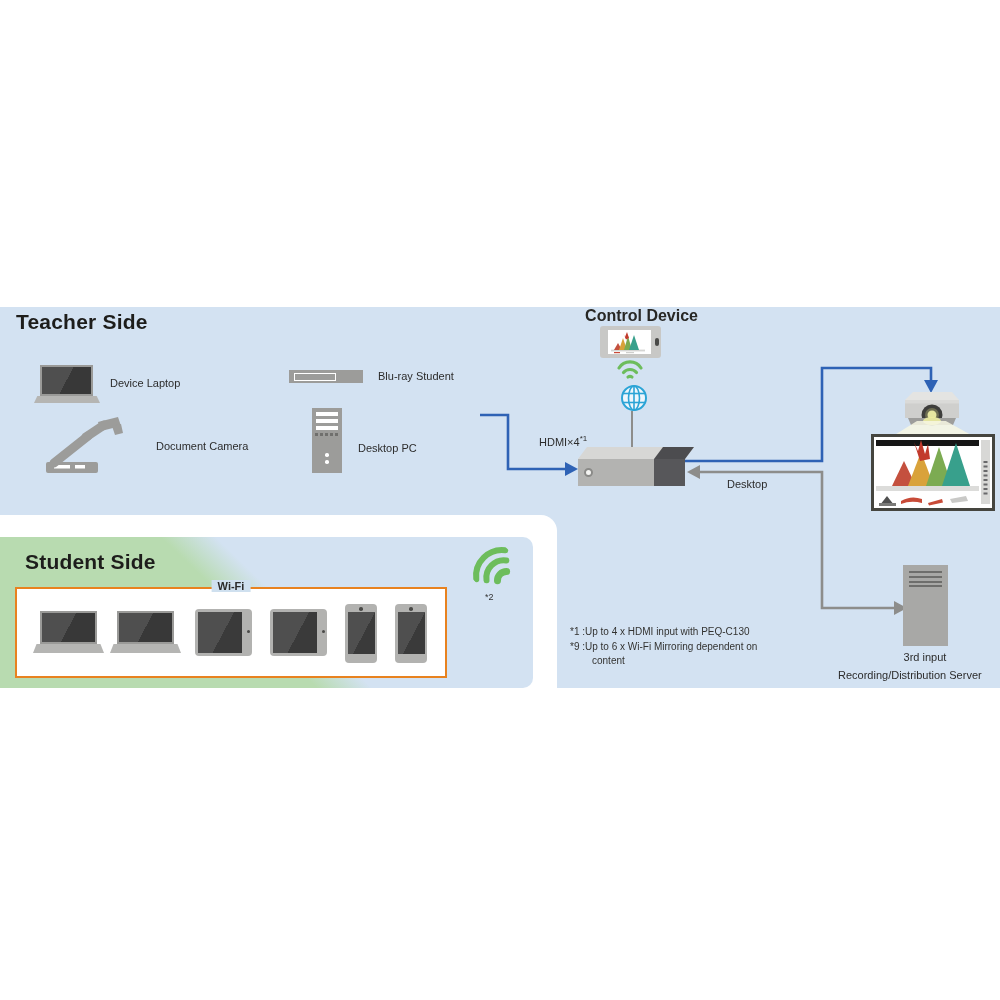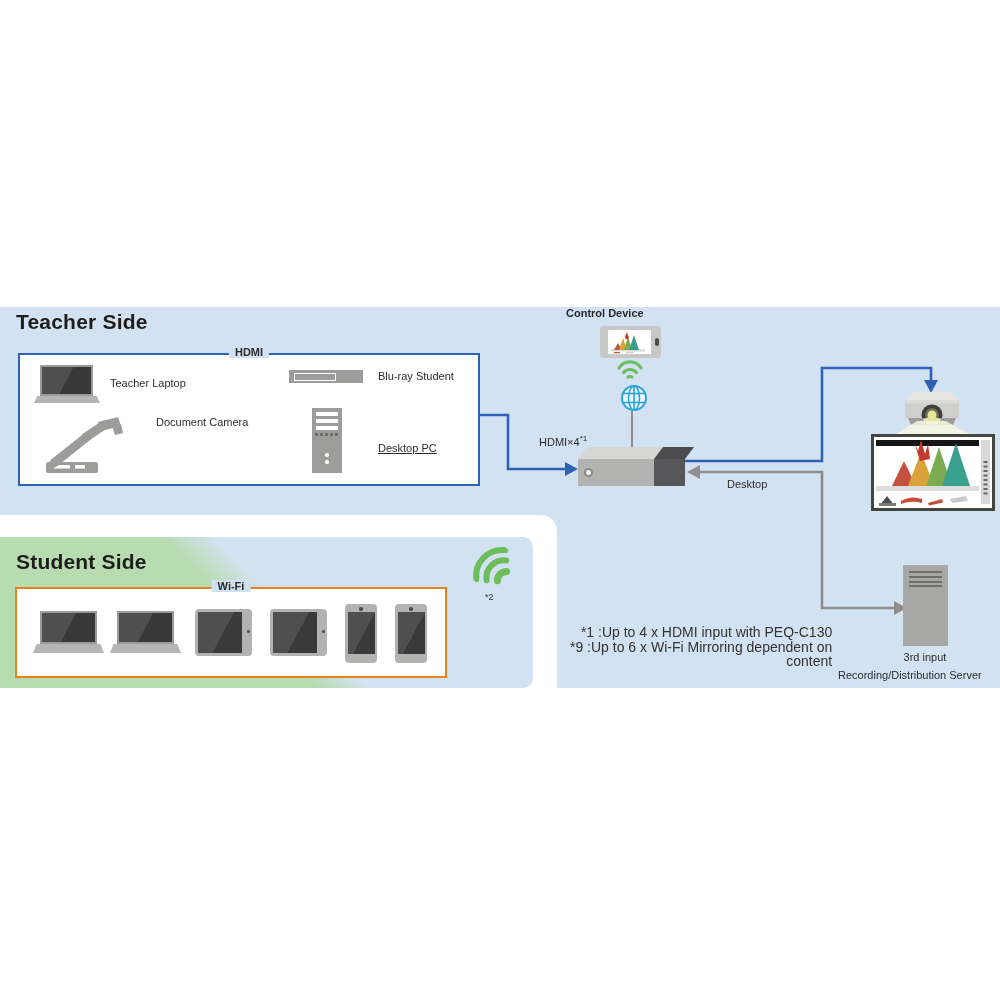--- a/index.html
+++ b/index.html
@@ -11,21 +11,21 @@
     --icon:#9c9c9a;
     --ink:#272725;
   }
   html,body{margin:0;padding:0;background:#fff;}
   body{font-family:"Liberation Sans", sans-serif;color:var(--ink);}
   .canvas{position:relative;width:1000px;height:780px;background:#fff;overflow:hidden;}
   .abs{position:absolute;}
   .title{font-size:21px;font-weight:600;letter-spacing:0.2px;color:#1d1d1b;}
   .lbl{font-size:11px;color:#2c2c2c;white-space:nowrap;}
   .bus-lbl{font-size:11px;font-weight:700;color:#2b2b2b;padding:0 6px;white-space:nowrap;}
-  .note{font-size:14px;line-height:14.5px;color:#333331;white-space:nowrap;text-align:right;}
+  .note{font-size:10px;line-height:14.5px;color:#333331;white-space:nowrap;}
   .sup{font-size:8px;position:relative;top:-5px;}
   
   .io-box{background:#fff;border:2px solid var(--line-blue);}
   .wifi-box{background:#fff;border:2px solid var(--orange);}
   .bus-tag{position:absolute;top:-9px;left:50%;transform:translateX(-50%);}
   
   .lap-screen{position:absolute;border:2px solid #9a9a98;background:linear-gradient(118deg,#4f4f4f 50%,#383838 50%);}
   .lap-base{position:absolute;background:#b5b5b3;clip-path:polygon(5% 0,95% 0,100% 100%,0 100%);}
   
   .slab{position:absolute;background:#b2b2b0;border-radius:4px;}
@@ -61,61 +61,58 @@
     <path d="M685,461 H822 V368 H931 V380" fill="none" stroke="#2e62b5" stroke-width="2.6"></path>
     <polygon points="924,380 938,380 931,393" fill="#2e62b5"></polygon>
     <path d="M700,472 H822 V608 H894" fill="none" stroke="#8d8d8b" stroke-width="2.6"></path>
     <polygon points="700,465 700,479 687,472" fill="#8d8d8b"></polygon>
     <polygon points="894,601 894,615 907,608" fill="#8d8d8b"></polygon>
     <line x1="632" y1="411" x2="632" y2="448" stroke="#8d8d8b" stroke-width="2"></line>
   </svg>
 
   <div class="abs title" style="left:16px;top:310px;">Teacher Side</div>
 
-  <div class="abs io-box" style="left:18px;top:353px;width:458px;height:129px;">
-    <span class="bus-tag bus-lbl" style="background:var(--blue-panel);">HDMI</span>
-  </div>
 
   <div class="abs" style="left:34px;top:363px;width:66px;height:40px;">
     <div class="lap-screen" style="left:6px;top:2px;width:49px;height:27px;"></div>
     <div class="lap-base" style="left:0;top:33px;width:66px;height:7px;"></div>
   </div>
-  <div class="abs lbl" style="left:110px;top:377px;">Teacher Laptop</div>
+  <div class="abs lbl" style="left:110px;top:377px;">Device Laptop</div>
 
   <svg class="abs" style="left:42px;top:414px;" width="82" height="62" viewBox="0 0 82 62">
     <rect x="4" y="48" width="52" height="11" rx="2" fill="#9c9c9a"></rect>
     <rect x="12" y="51" width="16" height="3.5" fill="#fff"></rect>
     <rect x="33" y="51" width="10" height="3.5" fill="#fff"></rect>
     <path d="M12,49 L46,22" stroke="#9c9c9a" stroke-width="9" stroke-linecap="round" fill="none"></path>
     <path d="M44,23 L62,11" stroke="#9c9c9a" stroke-width="9" stroke-linecap="round" fill="none"></path>
     <polygon points="56,8 76,3 79,12 59,17" fill="#9c9c9a"></polygon>
     <polygon points="70,12 79,10 81,19 73,21" fill="#9c9c9a"></polygon>
   </svg>
-  <div class="abs lbl" style="left:110px;top:416px;padding-left:46px;">Document Camera</div>
+  <div class="abs lbl" style="left:110px;top:440px;padding-left:46px;">Document Camera</div>
 
   <div class="deck" style="left:289px;top:370px;width:74px;height:13px;">
     <div class="tray"></div>
   </div>
   <div class="abs lbl" style="left:378px;top:370px;">Blu-ray Student</div>
 
   <div class="tower" style="left:312px;top:408px;width:30px;height:65px;">
     <div class="slot" style="top:4px;"></div>
     <div class="slot" style="top:11px;"></div>
     <div class="slot" style="top:18px;"></div>
     <div class="dash" style="top:25px;"></div>
     <div class="dot" style="left:13px;top:45px;width:3.5px;height:3.5px;background:#fff;"></div>
     <div class="dot" style="left:13px;top:52px;width:3.5px;height:3.5px;background:#fff;"></div>
   </div>
-  <div class="abs lbl" style="left:378px;top:442px;text-decoration:underline;">Desktop PC</div>
+  <div class="abs lbl" style="left:358px;top:442px;">Desktop PC</div>
 
   <div class="abs lbl" style="left:539px;top:436px;">
     <span>HDMI×4</span><span class="sup">*1</span>
   </div>
 
-  <div class="abs" style="left:566px;top:307px;width:132px;text-align:left;font-size:11px;font-weight:600;">Control Device</div>
+  <div class="abs" style="left:566px;top:307px;width:132px;text-align:right;font-size:16px;font-weight:600;">Control Device</div>
 
   <div class="slab" style="left:600px;top:326px;width:61px;height:32px;border-radius:3px;background:#c8c8c6;">
     <div style="position:absolute;left:8px;top:4px;width:43px;height:24px;background:#fff;">
       <svg width="43" height="24" viewBox="0 0 43 24">
         <rect x="3" y="19.6" width="34" height="1.8" fill="#d5d5d3"></rect>
         <polygon points="6,20 10,13 14,20" fill="#c4503e"></polygon>
         <polygon points="11,20 15,8 19,20" fill="#d9a23a"></polygon>
         <polygon points="16,20 20,6 24,20" fill="#7cab52"></polygon>
         <polygon points="21,20 26,5 31,20" fill="#38a08c"></polygon>
         <polygon points="15,3 17,7 19,2 21,8 18,9.5" fill="#c23a2c"></polygon>
@@ -196,21 +193,21 @@
   </div>
   <div class="abs lbl" style="left:880px;top:651px;width:90px;text-align:center;">3rd input</div>
   <div class="abs lbl" style="left:838px;top:669px;width:162px;text-align:left;">Recording/Distribution Server</div>
 
   <div class="abs" style="left:570px;top:625px;">
     <div class="note">*1 :Up to 4 x HDMI input with PEQ-C130</div>
     <div class="note">*9 :Up to 6 x Wi-Fi Mirroring dependent on</div>
     <div class="note" style="padding-left:22px;">content</div>
   </div>
 
-  <div class="abs title" style="left:16px;top:550px;">Student Side</div>
+  <div class="abs title" style="left:25px;top:550px;">Student Side</div>
 
   <div class="abs wifi-box" style="left:15px;top:587px;width:428px;height:87px;">
     <span class="bus-tag bus-lbl" style="background:#cfe0ef;">Wi-Fi</span>
   </div>
 
   <div class="abs" style="left:33px;top:609px;width:71px;height:44px;">
     <div class="lap-screen" style="left:7px;top:2px;width:53px;height:29px;"></div>
     <div class="lap-base" style="left:0;top:35px;width:71px;height:9px;"></div>
   </div>
   <div class="abs" style="left:110px;top:609px;width:71px;height:44px;">

